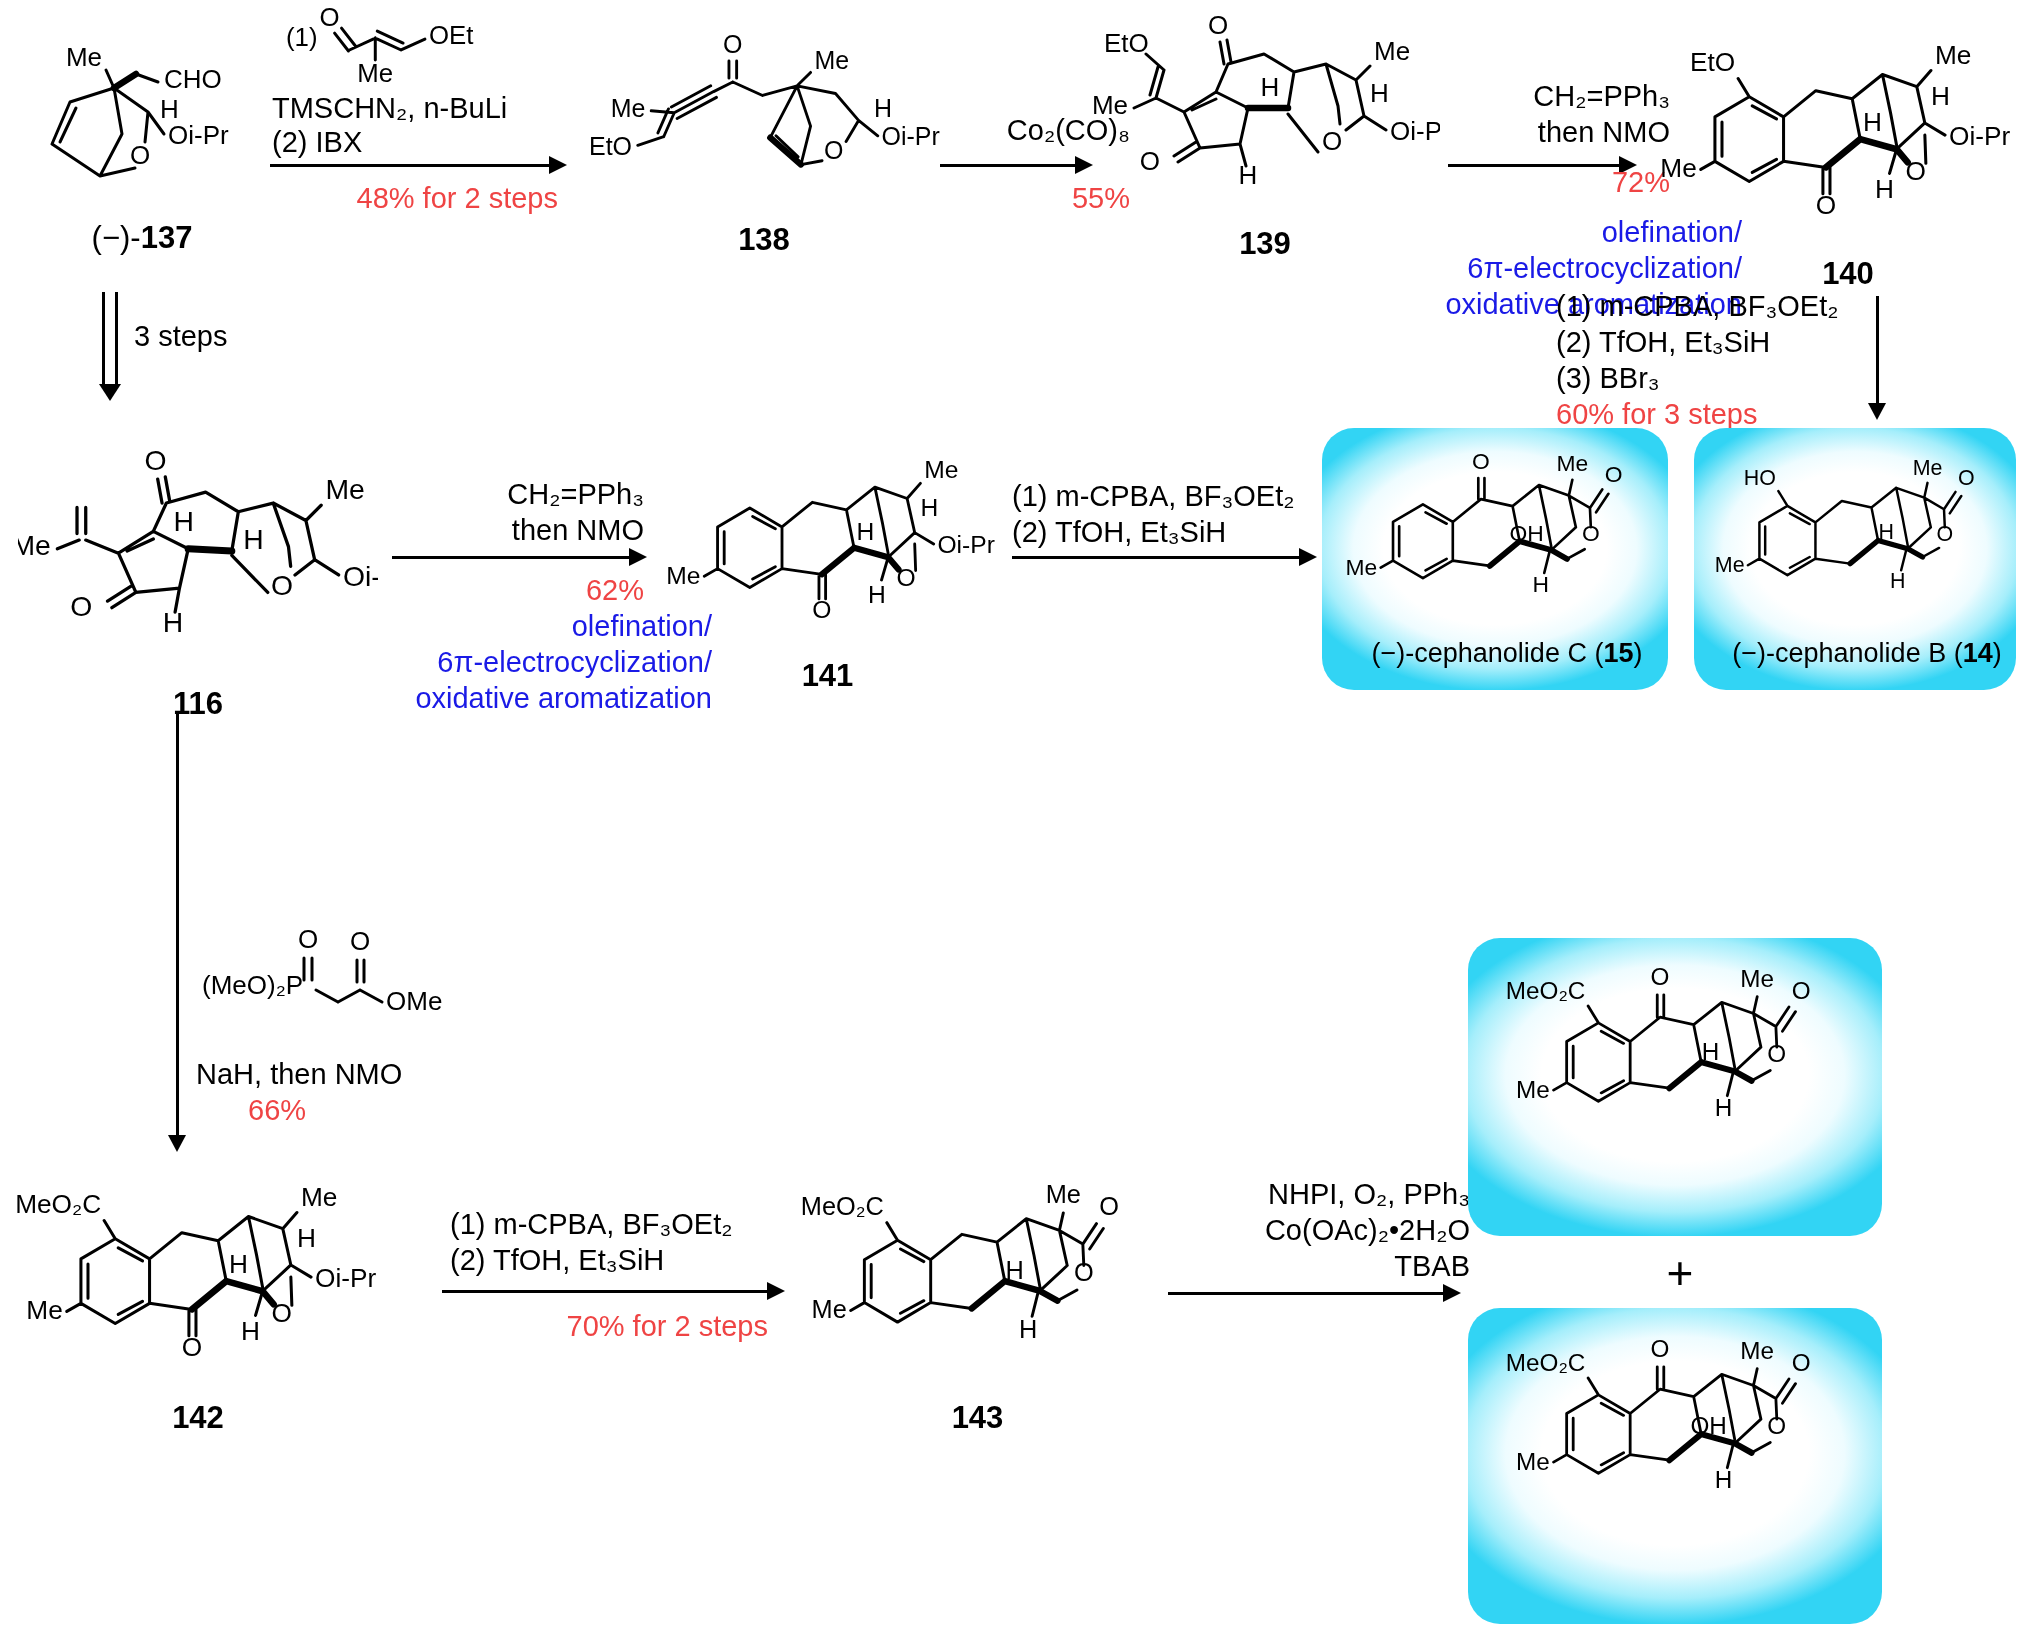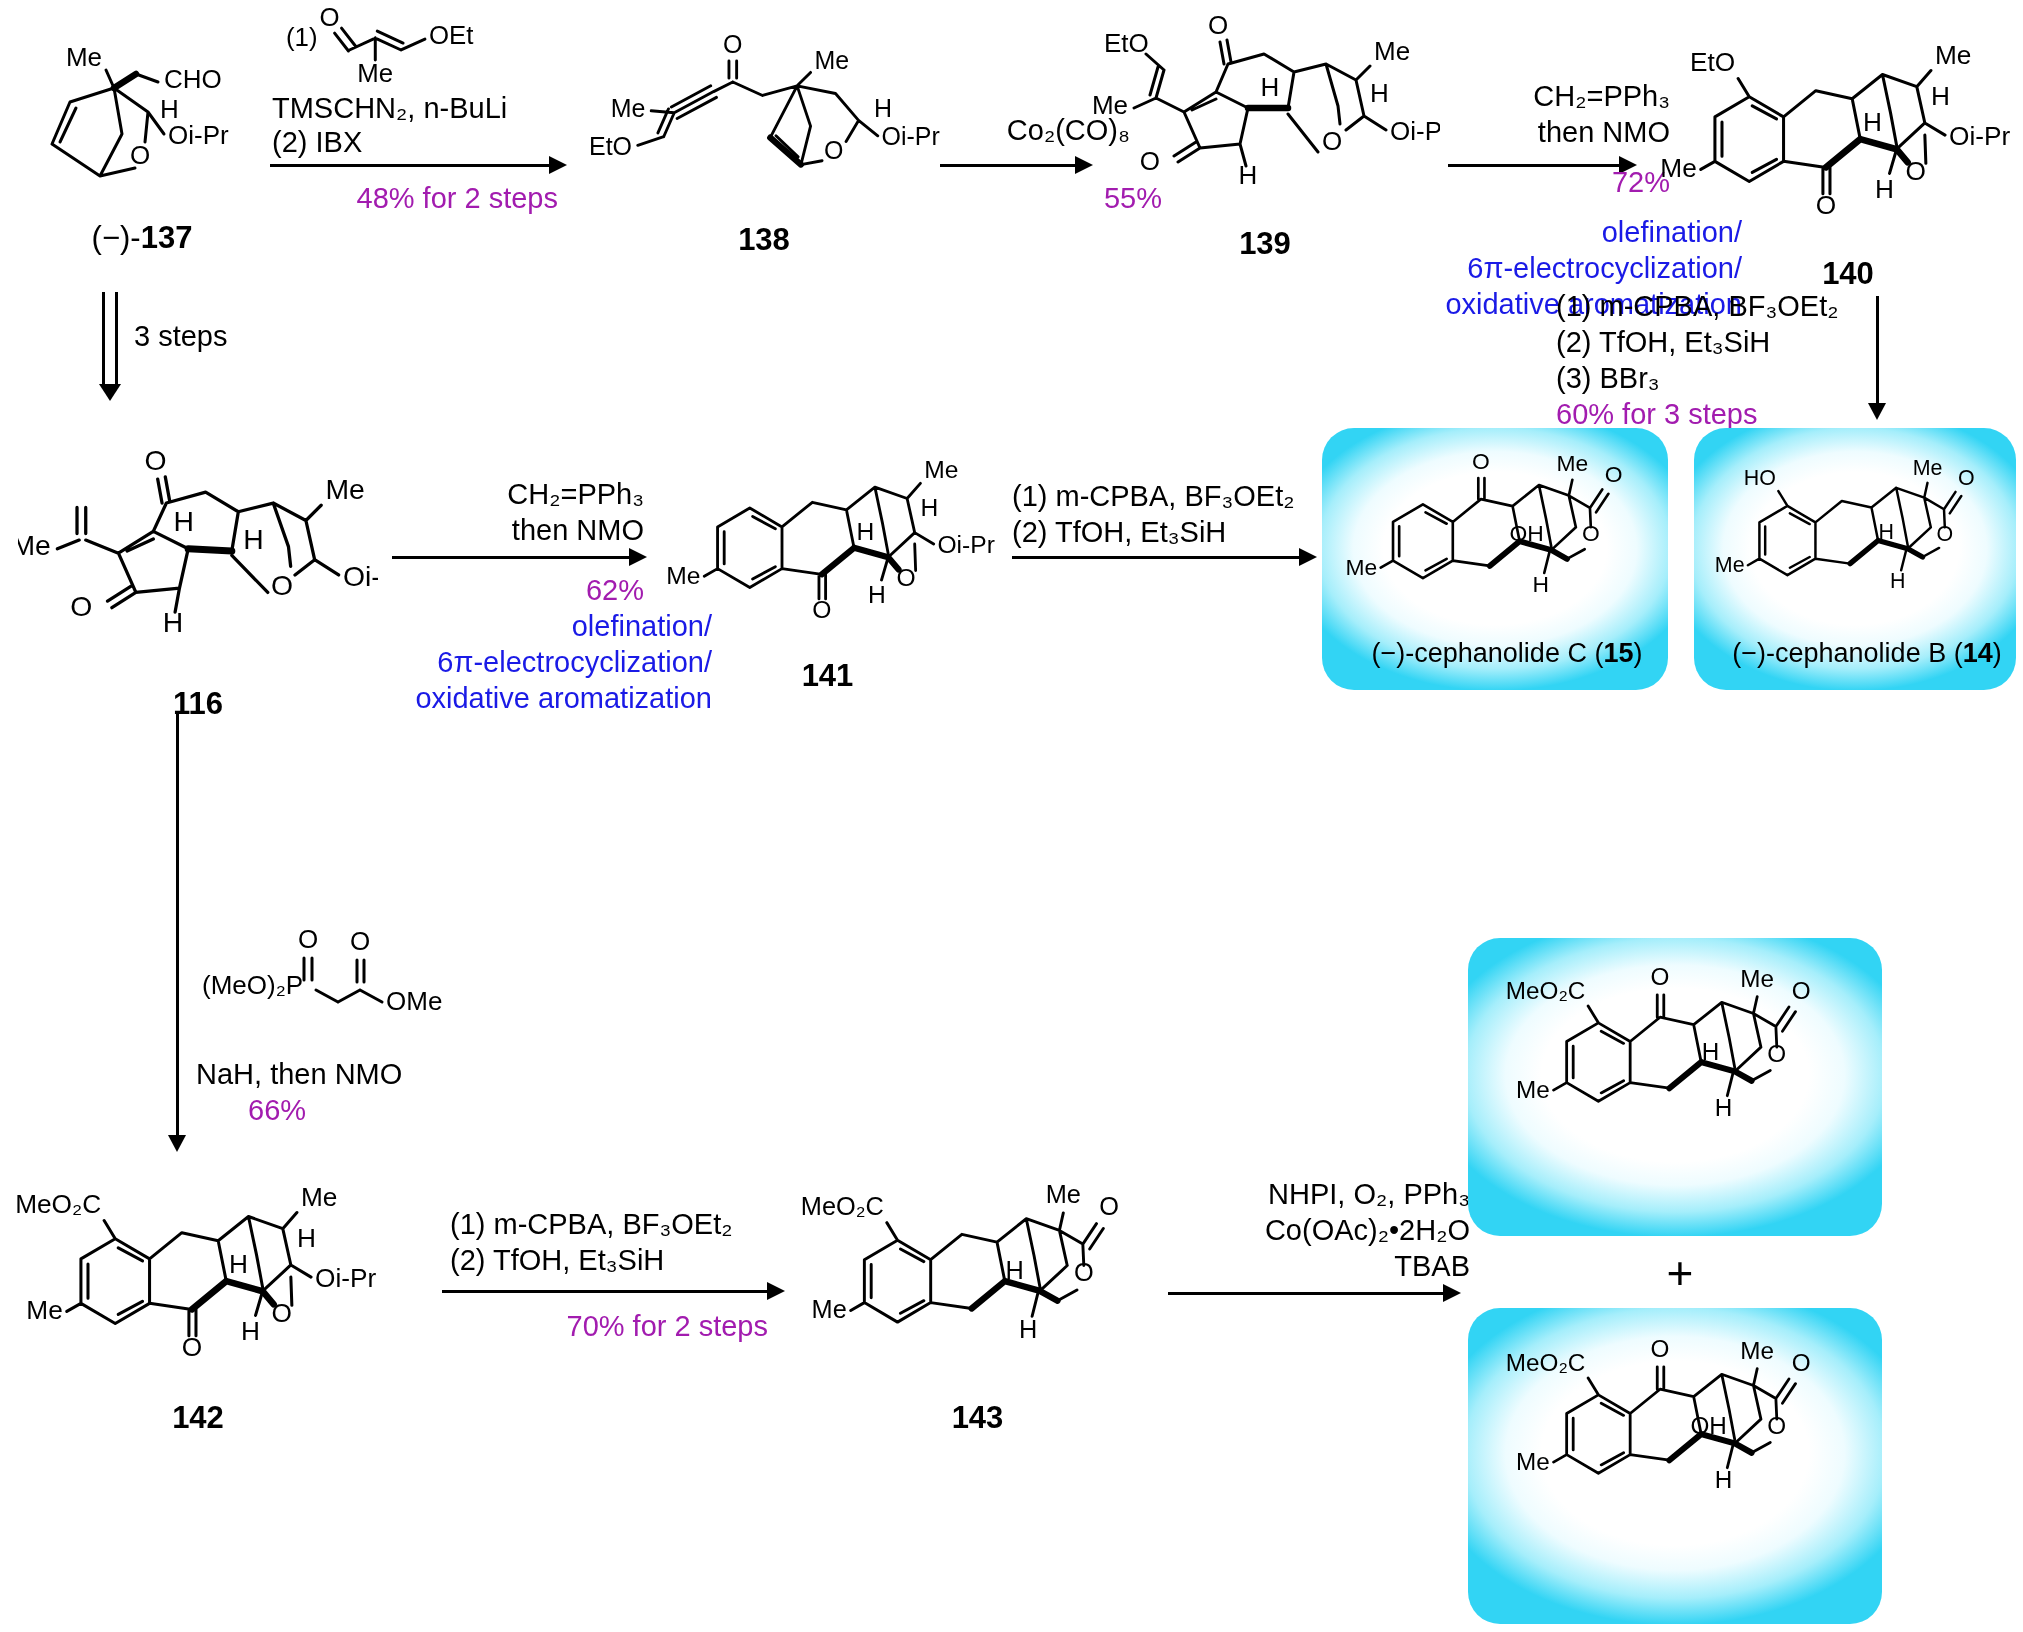--- a/index.html
+++ b/index.html
@@ -1,21 +1,21 @@
 <!DOCTYPE html>
 <html><head>
 <meta charset="utf-8">
 <style>
   html,body{margin:0;padding:0;background:#ffffff}
   body{font-family:"Liberation Sans","DejaVu Sans",sans-serif;color:#000}
   #scheme{position:relative;width:2023px;height:1632px;background:#fff;overflow:hidden}
   .t{position:absolute;font-size:29px;line-height:36px;white-space:nowrap}
   .c{text-align:right}
   .l{text-align:left}
-  .red{color:#a21caf}
+  .red{color:#ef4444}
   .blue{color:#1a1ae6}
   .cap{position:absolute;font-size:31px;text-align:center;white-space:nowrap}
   .struct{position:absolute}
   .struct .b{stroke:#000;stroke-width:3;fill:none;stroke-linecap:round;stroke-linejoin:round}
   .struct .w{stroke-width:6.5}
   .struct text{font-size:26px;fill:#000}
   .harrow{position:absolute;height:3px;background:#000}
   .harrow:after{content:"";position:absolute;right:-17px;top:-8px;width:0;height:0;
     border-left:18px solid #000;border-top:9.5px solid transparent;border-bottom:9.5px solid transparent}
   .varrow{position:absolute;width:3px;background:#000}
@@ -71,21 +71,21 @@
     <text x="60" y="126" text-anchor="end">EtO</text>
     <text x="250" y="36">Me</text>
     <text x="312" y="86">H</text>
     <text x="270" y="130" text-anchor="middle">O</text>
     <text x="320" y="116">Oi-Pr</text>
   </svg>
   <div class="cap" style="left:574px;top:222px;width:380px"><b>138</b></div>
 
   <div class="t c" style="left:890px;top:112px;width:240px"><span>Co₂(CO)₈</span></div>
   <div class="harrow" style="left:940px;top:164px;width:136px"></div>
-  <div class="t c red" style="left:922px;top:180px;width:240px"><span>55%</span></div>
+  <div class="t c red" style="left:890px;top:180px;width:240px"><span>55%</span></div>
 
   <svg class="struct" style="left:1090px;top:10px" width="350" height="186" viewBox="0 -16 350 186">
     <g>
       <path class="b" d="M56,28 L74,44 M74,44 L66,72 M68,41 L60,69 M66,72 L44,82 M66,72 L94,86 M94,86 L126,66 L158,82 L150,118 L110,122 Z M102,84 L126,73 M110,122 L88,136 M106,116 L84,130 M126,66 L138,38 L174,28 L204,46 L198,82 L158,82 M134,38 L130,16 M141,36 L137,14 M204,46 L236,38 L266,54 L274,90 M274,90 L256,104 M228,126 L198,88 M236,38 L248,80 M248,80 L250,98 M266,54 L280,40 M274,90 L296,104 M150,118 L156,140"></path>
       <path class="b w" d="M158,82 L198,82"></path>
     </g>
     <text x="14" y="26">EtO</text>
     <text x="38" y="88" text-anchor="end">Me</text>
     <text x="128" y="8" text-anchor="middle">O</text>
     <text x="70" y="144" text-anchor="end">O</text>

